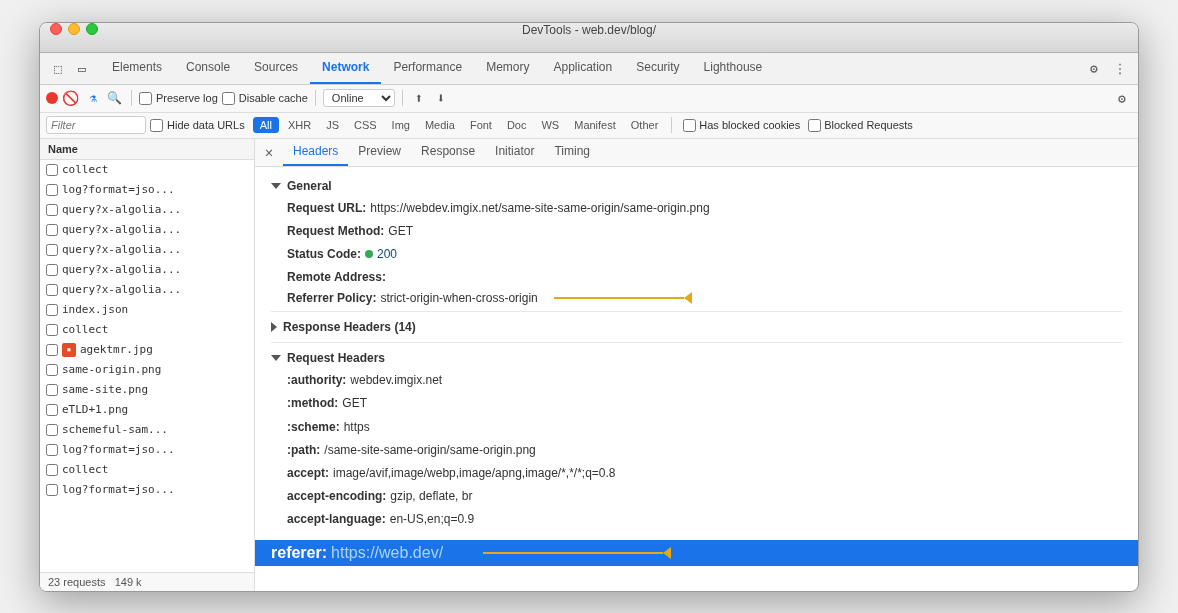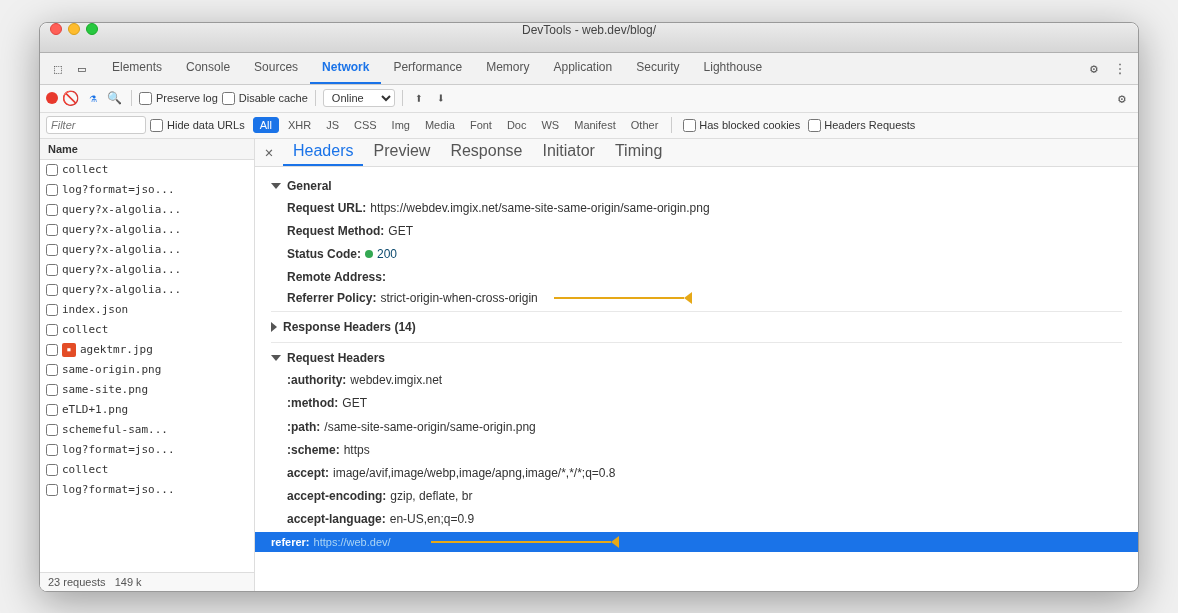--- a/index.html
+++ b/index.html
@@ -299,21 +299,21 @@
       cursor: pointer;
       color: #666;
       font-size: 14px;
       margin-right: 4px;
     }
     .detail-tab {
       padding: 0 10px;
       height: 100%;
       display: flex;
       align-items: center;
-      font-size: 16px;
+      font-size: 12px;
       color: #555;
       cursor: pointer;
       border-bottom: 2px solid transparent;
       font-family: -apple-system, sans-serif;
     }
     .detail-tab.active {
       color: #1a73e8;
       border-bottom: 2px solid #1a73e8;
     }
     
@@ -374,25 +374,25 @@
       display: inline-block;
       width: 8px;
       height: 8px;
       border-radius: 50%;
       background: #34a853;
       margin-right: 4px;
     }
     
     .highlighted-row {
       background: #1a73e8;
-      margin: 0 -16px;
+      margin: 8px -16px;
       padding: 4px 16px;
       display: flex;
       align-items: center;
-      font-size: 11px;
+      font-size: 16px;
       color: white;
     }
     .highlighted-key {
       font-weight: 600;
       margin-right: 4px;
       color: white;
       font-family: -apple-system, sans-serif;
     }
     .highlighted-val {
       color: #aad4f5;
@@ -488,21 +488,21 @@
       <span class="filter-chip normal">Manifest</span>
       <span class="filter-chip normal">Other</span>
     </div>
     <div class="divider-v"></div>
     <label class="filter-checkbox">
       <input type="checkbox" style="">
       <span>Has blocked cookies</span>
     </label>
     <label class="filter-checkbox">
       <input type="checkbox" style="">
-      <span>Headers Requests</span>
+      <span>Blocked Requests</span>
     </label>
   </div>
 
   <div class="main-content">
 
     <div class="file-list">
       <div class="file-list-header">Name</div>
       <div class="file-items">
         <div class="file-item">
           <input type="checkbox" class="file-checkbox" style="">
@@ -641,26 +641,26 @@
 
         <div class="detail-row">
           <span class="detail-key">:authority:</span>
           <span class="detail-val">webdev.imgix.net</span>
         </div>
         <div class="detail-row">
           <span class="detail-key">:method:</span>
           <span class="detail-val">GET</span>
         </div>
         <div class="detail-row">
+          <span class="detail-key">:scheme:</span>
+          <span class="detail-val">https</span>
+        </div>
+        <div class="detail-row">
           <span class="detail-key">:path:</span>
           <span class="detail-val">/same-site-same-origin/same-origin.png</span>
-        </div>
-        <div class="detail-row">
-          <span class="detail-key">:scheme:</span>
-          <span class="detail-val">https</span>
         </div>
         <div class="detail-row">
           <span class="detail-key">accept:</span>
           <span class="detail-val">image/avif,image/webp,image/apng,image/*,*/*;q=0.8</span>
         </div>
         <div class="detail-row">
           <span class="detail-key">accept-encoding:</span>
           <span class="detail-val">gzip, deflate, br</span>
         </div>
         <div class="detail-row">

